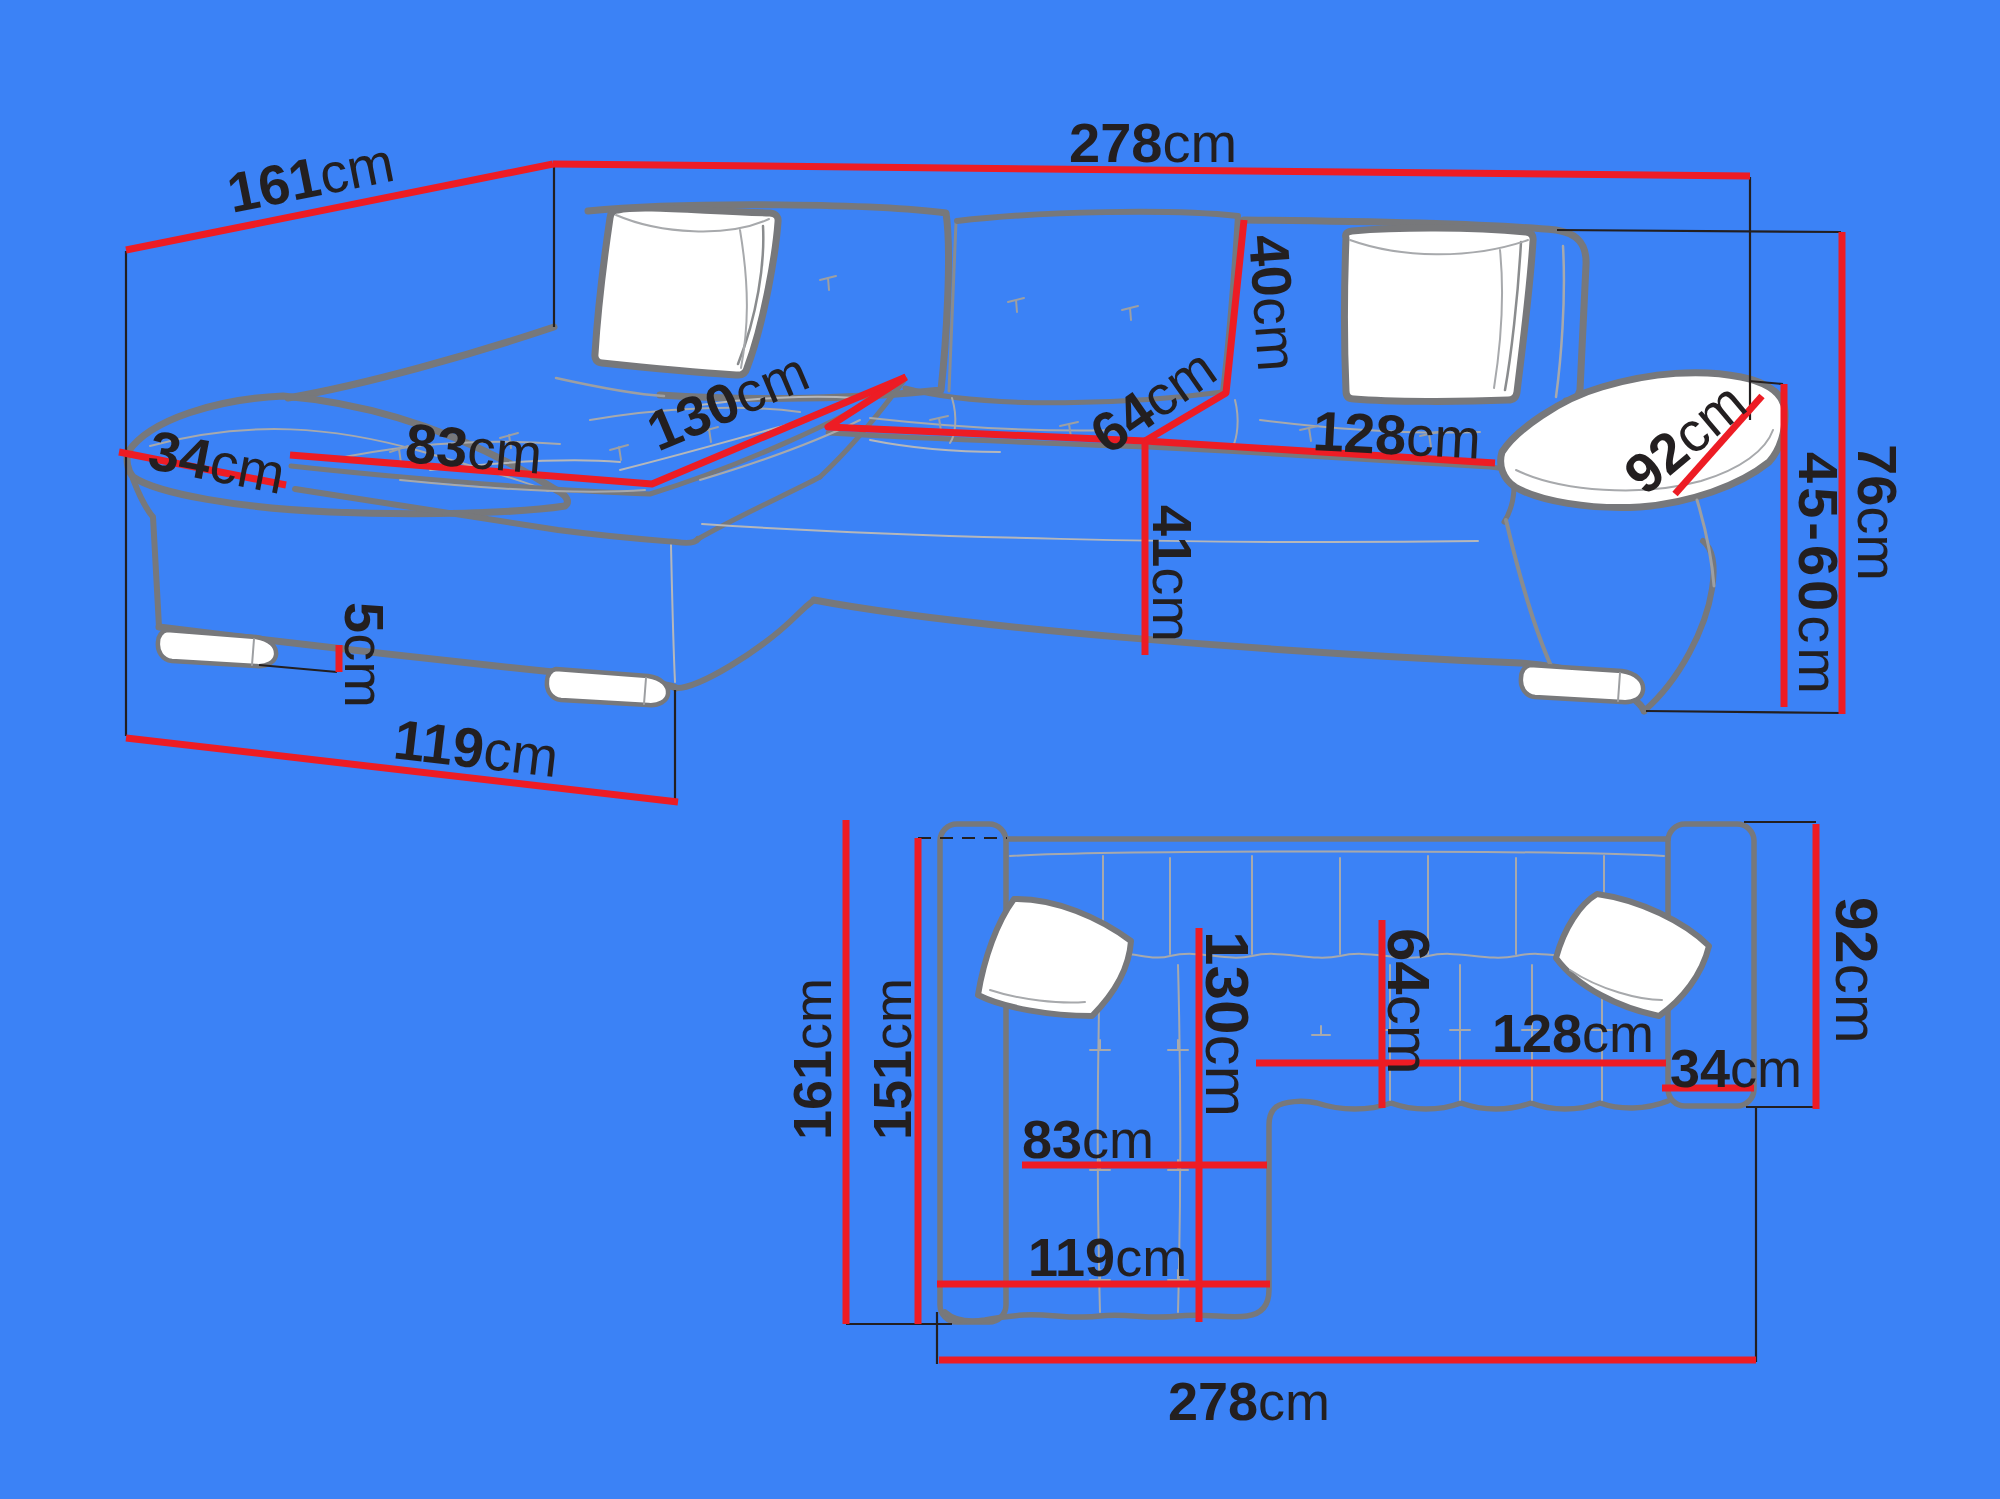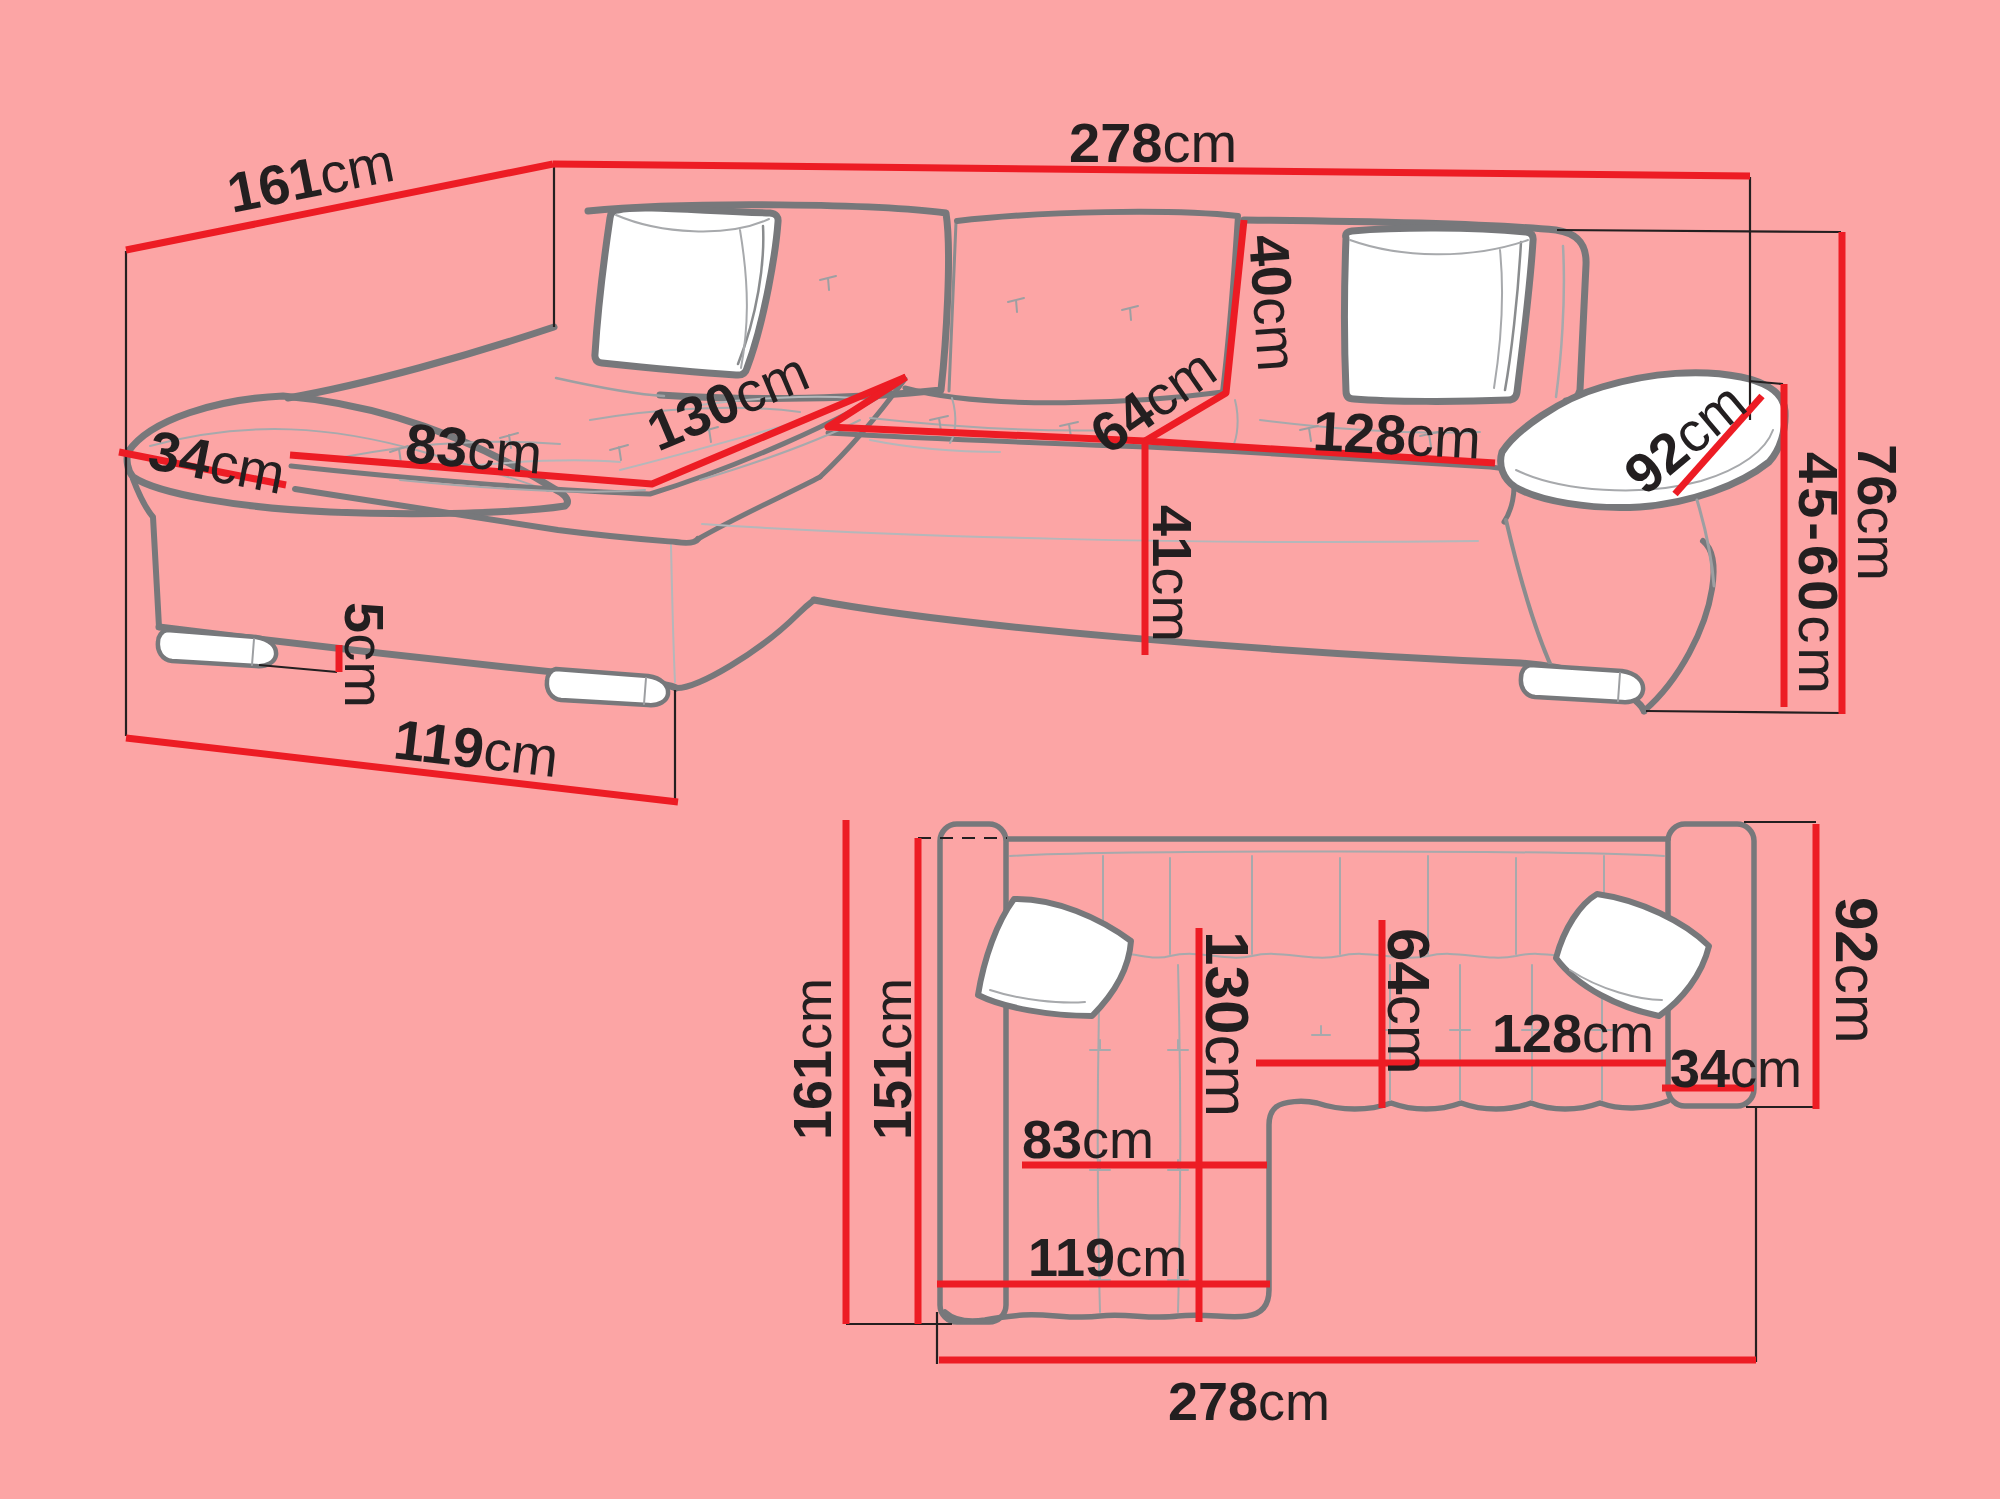--- a/index.html
+++ b/index.html
@@ -1,16 +1,16 @@
 <!DOCTYPE html>
 <html><head>
 <meta charset="utf-8">
 <style>
 html,body{margin:0;padding:0;background:#ffffff;}
-#wrap{position:relative;width:2000px;height:1499px;background:#fca5a5;overflow:hidden;text-align:right;}
+#wrap{position:relative;width:2000px;height:1499px;background:#3b82f6;overflow:hidden;text-align:right;}
 svg{position:absolute;left:0;top:0;}
 text{font-family:"Liberation Sans", sans-serif;fill:#231f20;}
 .num{font-weight:700;}
 .cm{font-weight:400;}
 </style>
 </head>
 <body>
 <div id="wrap">
 <svg width="2000" height="1499" viewBox="0 0 2000 1499">
 <g fill="none" stroke-linecap="round" stroke-linejoin="round">

